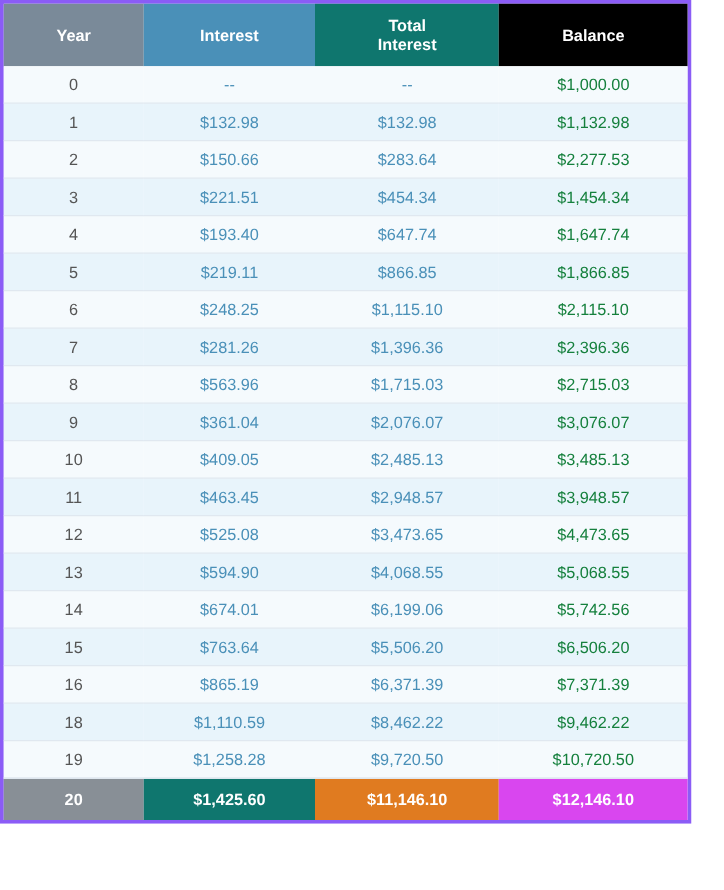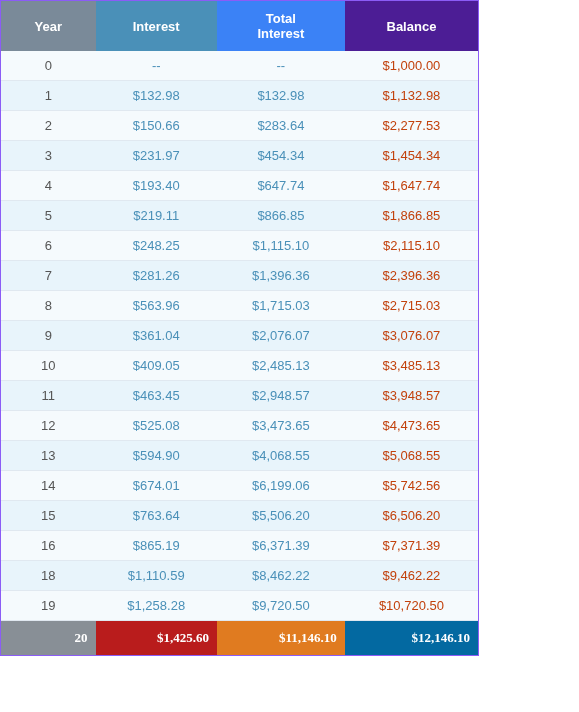--- a/index.html
+++ b/index.html
@@ -3,64 +3,63 @@
   <meta charset="utf-8">
   <style>
     * { box-sizing: border-box; margin: 0; padding: 0; }
     body {
       font-family: Arial, sans-serif;
       font-size: 13px;
       background: #fff;
       width: 579px;
     }
     .table-wrapper {
-      width: 479px;
-      border: 1px solid #8b5cf6;
+      width: 553px;
+      border: 3px solid #8b5cf6;
     }
     table {
       width: 100%;
       border-collapse: collapse;
     }
     thead tr th {
       padding: 10px 8px;
       text-align: center;
       font-weight: bold;
       font-size: 13px;
       color: #fff;
     }
     thead th:nth-child(1) { background-color: #7a8a99; width: 120px; }
     thead th:nth-child(2) { background-color: #4a90b8; width: 145px; }
-    thead th:nth-child(3) { background-color: #3b82f6; width: 155px; }
-    thead th:nth-child(4) { background-color: #4c1d95; width: 159px; }
+    thead th:nth-child(3) { background-color: #0f766e; width: 155px; }
+    thead th:nth-child(4) { background-color: #000000; width: 159px; }
 
     tbody tr td {
       padding: 7px 8px;
       text-align: center;
       border-bottom: 1px solid #e0e8f0;
     }
     tbody tr:nth-child(odd) td { background-color: #f5fafd; }
     tbody tr:nth-child(even) td { background-color: #e8f4fb; }
 
     tbody tr td:nth-child(1) { color: #555; }
     tbody tr td:nth-child(2) { color: #4a90b8; }
     tbody tr td:nth-child(3) { color: #4a90b8; }
-    tbody tr td:nth-child(4) { color: #c2410c; }
+    tbody tr td:nth-child(4) { color: #15803d; }
 
     
     tfoot tr td {
       padding: 9px 8px;
-      text-align: right;
+      text-align: center;
       font-weight: bold;
       font-size: 13px;
-      font-family: Liberation Serif, serif;
     }
     tfoot tr td:nth-child(1) { background-color: #888f96; color: #fff; }
-    tfoot tr td:nth-child(2) { background-color: #b91c1c; color: #fff; }
+    tfoot tr td:nth-child(2) { background-color: #0f766e; color: #fff; }
     tfoot tr td:nth-child(3) { background-color: #e07b20; color: #fff; }
-    tfoot tr td:nth-child(4) { background-color: #0369a1; color: #fff; }
+    tfoot tr td:nth-child(4) { background-color: #d946ef; color: #fff; }
   </style>
 </head>
 <body>
 
 <div class="table-wrapper">
   <table>
     <thead>
       <tr>
         <th>Year</th>
         <th>Interest</th>
@@ -82,21 +81,21 @@
           <td>$1,132.98</td>
         </tr>
         <tr>
           <td>2</td>
           <td>$150.66</td>
           <td>$283.64</td>
           <td>$2,277.53</td>
         </tr>
         <tr>
           <td>3</td>
-          <td>$231.97</td>
+          <td>$221.51</td>
           <td>$454.34</td>
           <td>$1,454.34</td>
         </tr>
         <tr>
           <td>4</td>
           <td>$193.40</td>
           <td>$647.74</td>
           <td>$1,647.74</td>
         </tr>
         <tr>

